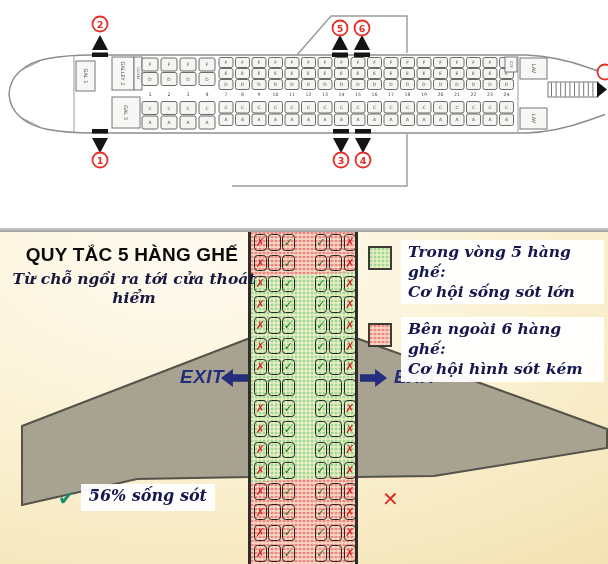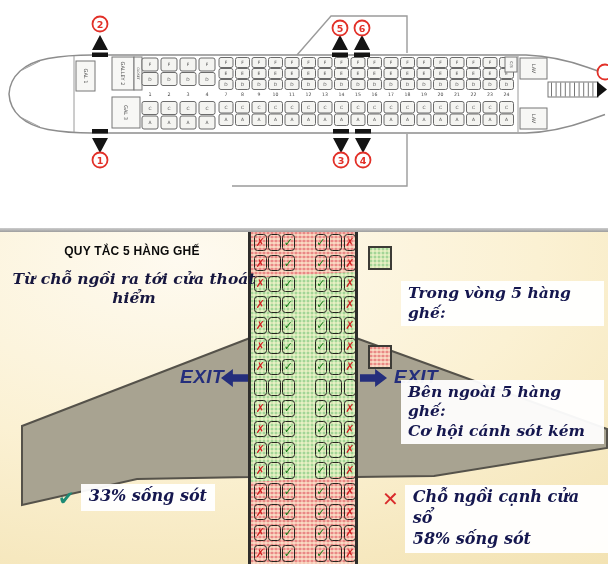--- a/index.html
+++ b/index.html
@@ -37,31 +37,31 @@
         font-family:"DejaVu Sans",sans-serif;font-size:11px;line-height:1;position:absolute;top:2.1px;}
   .seat .mk-x{color:#cf1f1f;} .seat .mk-c{color:#157a15;}
   
   .exit-arrow{position:absolute;width:27px;height:18px;background:#242e7c;}
   .arrow-left{clip-path:polygon(0 50%,44% 0,44% 29%,100% 29%,100% 71%,44% 71%,44% 100%);}
   .arrow-right{clip-path:polygon(100% 50%,56% 0,56% 29%,0 29%,0 71%,56% 71%,56% 100%);}
   .exit-word{position:absolute;font-family:"Liberation Sans",sans-serif;font-weight:bold;
              font-style:italic;font-size:19px;color:#242e7c;letter-spacing:.5px;}
   
   .panel-title{position:absolute;left:12px;top:12px;width:240px;text-align:center;
-               font-weight:bold;font-size:12px;color:#0b0b0b;letter-spacing:.2px;}
+               font-weight:bold;font-size:19px;color:#0b0b0b;letter-spacing:.2px;}
   .panel-subtitle{position:absolute;left:-4px;top:37px;width:276px;text-align:center;
                   font-family:"DejaVu Serif",serif;font-style:italic;font-weight:bold;
                   font-size:15.5px;color:#17173f;}
   
   .legend{position:absolute;left:368px;top:8px;width:236px;}
   .legend-entry{display:flex;align-items:flex-start;margin-bottom:13px;}
   .swatch{width:20px;height:20px;border:2px solid #3c3b36;margin-top:6px;flex:0 0 auto;}
   .legend-textbox{background:rgba(255,255,255,.95);margin-left:9px;padding:2px 7px 3px 7px;
                   font-family:"DejaVu Serif",serif;font-style:italic;font-weight:bold;
-                  font-size:15.5px;line-height:1.28;color:#15174f;margin-top:41px;}
+                  font-size:15.5px;line-height:1.28;color:#15174f;}
   
   .stat{position:absolute;display:flex;align-items:flex-start;}
   .stat-icon{font-family:"DejaVu Sans",sans-serif;font-weight:bold;font-size:20px;line-height:1;
              margin-top:4px;flex:0 0 auto;}
   .icon-teal{color:#1d8a74;} .icon-red{color:#d92b2b;}
   .stat-box{background:rgba(255,255,255,.95);margin-left:6px;padding:2px 8px 4px 8px;
             font-family:"DejaVu Serif",serif;font-style:italic;font-weight:bold;
             font-size:16px;line-height:1.3;color:#15174f;}
 </style>
 </head>
@@ -630,38 +630,35 @@
     <span class="exit-word" style="left:394px;top:134px;">EXIT</span>
 
     <div class="panel-title">QUY TẮC 5 HÀNG GHẾ</div>
     <div class="panel-subtitle">Từ chỗ ngồi ra tới cửa thoát hiểm</div>
 
     <div class="legend">
       <div class="legend-entry">
         <div class="swatch zone-green" style="clip-path:none;"></div>
         <div class="legend-textbox">
           <div>Trong vòng 5 hàng ghế:</div>
+          <div>Cơ hội sống sót lớn</div>
         </div>
       </div>
       <div class="legend-entry">
         <div class="swatch zone-red"></div>
         <div class="legend-textbox">
-          <div>Bên ngoài 5 hàng ghế:</div>
-          <div>Cơ hội cánh sót kém</div>
+          <div>Bên ngoài 6 hàng ghế:</div>
+          <div>Cơ hội hình sót kém</div>
         </div>
       </div>
     </div>
 
     <div class="stat" style="left:58px;top:252px;">
       <span class="stat-icon icon-teal">✔</span>
       <div class="stat-box">
-        <div>33% sống sót</div>
+        <div>56% sống sót</div>
       </div>
     </div>
     <div class="stat" style="left:382px;top:253px;">
       <span class="stat-icon icon-red">✕</span>
-      <div class="stat-box">
-        <div>Chỗ ngồi cạnh cửa sổ</div>
-        <div>58% sống sót</div>
-      </div>
     </div>
   </div>
 </div>
 
 </body></html>

